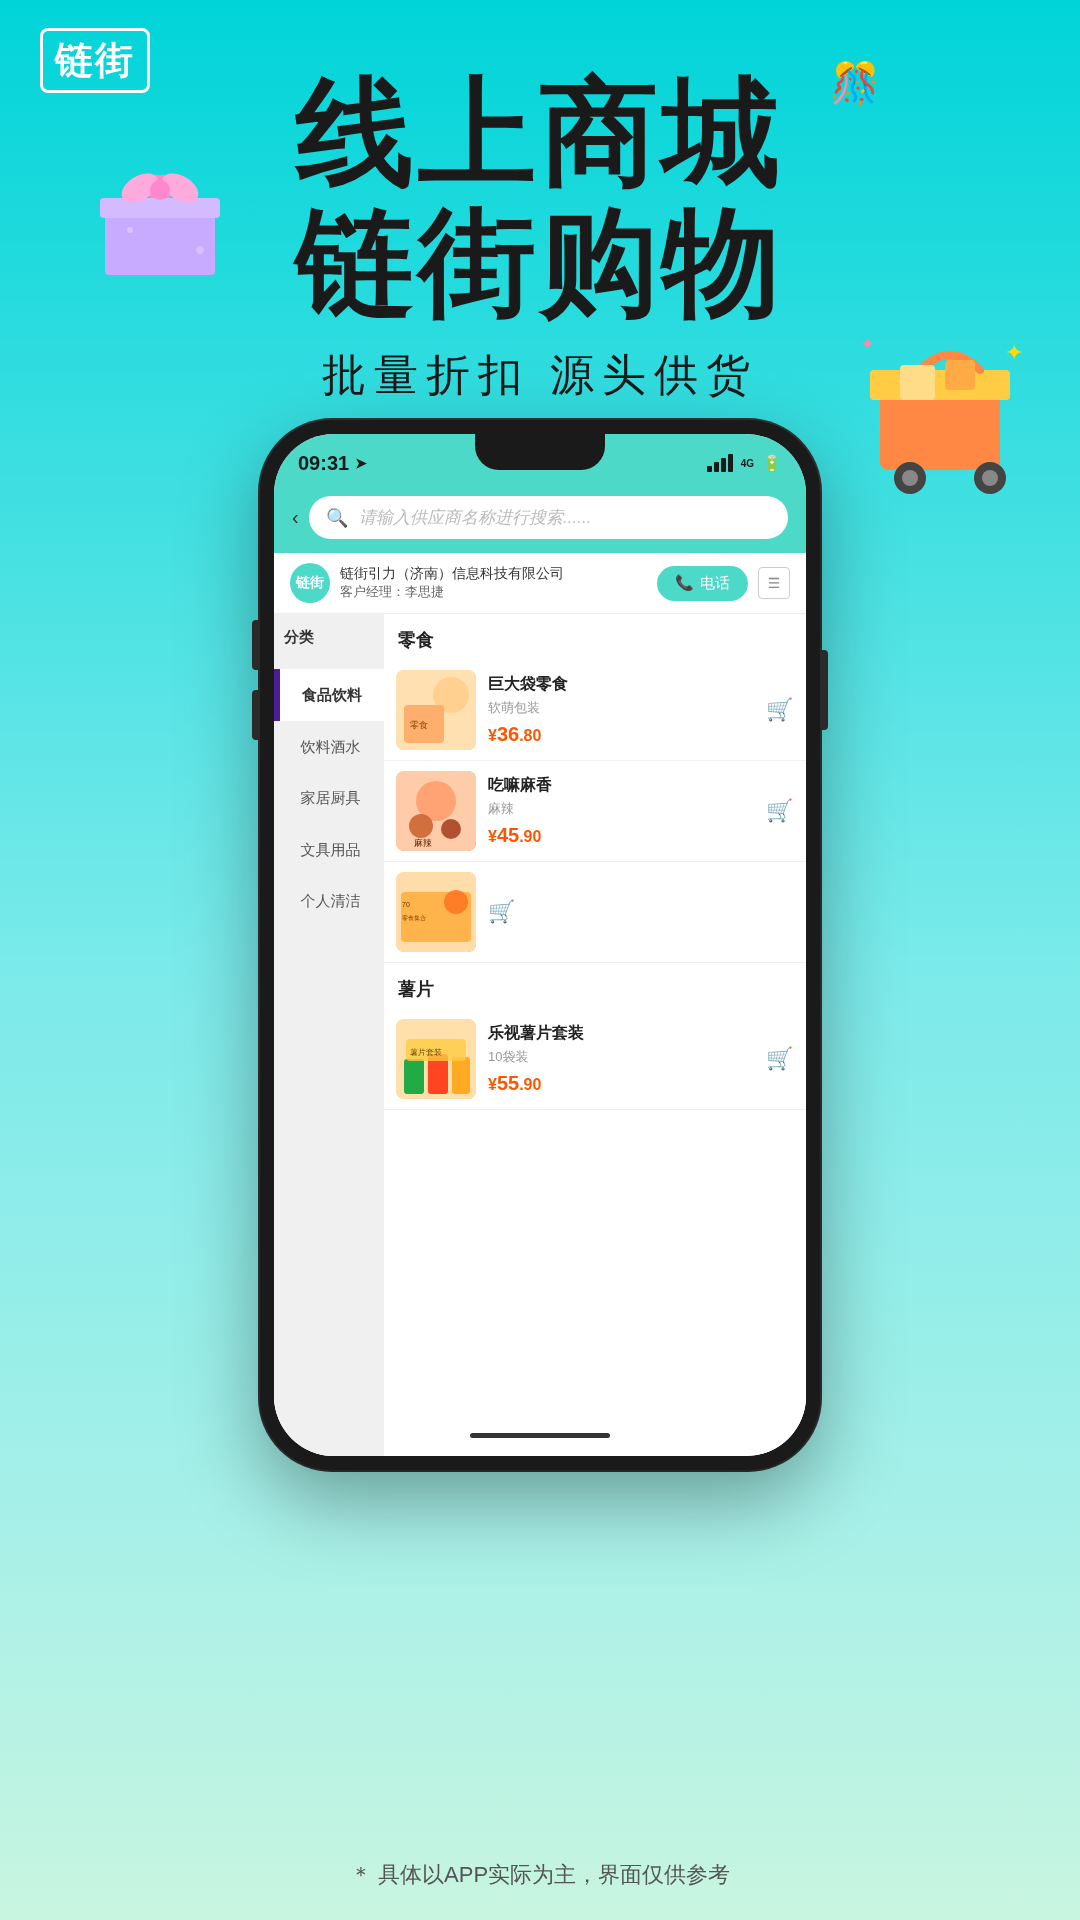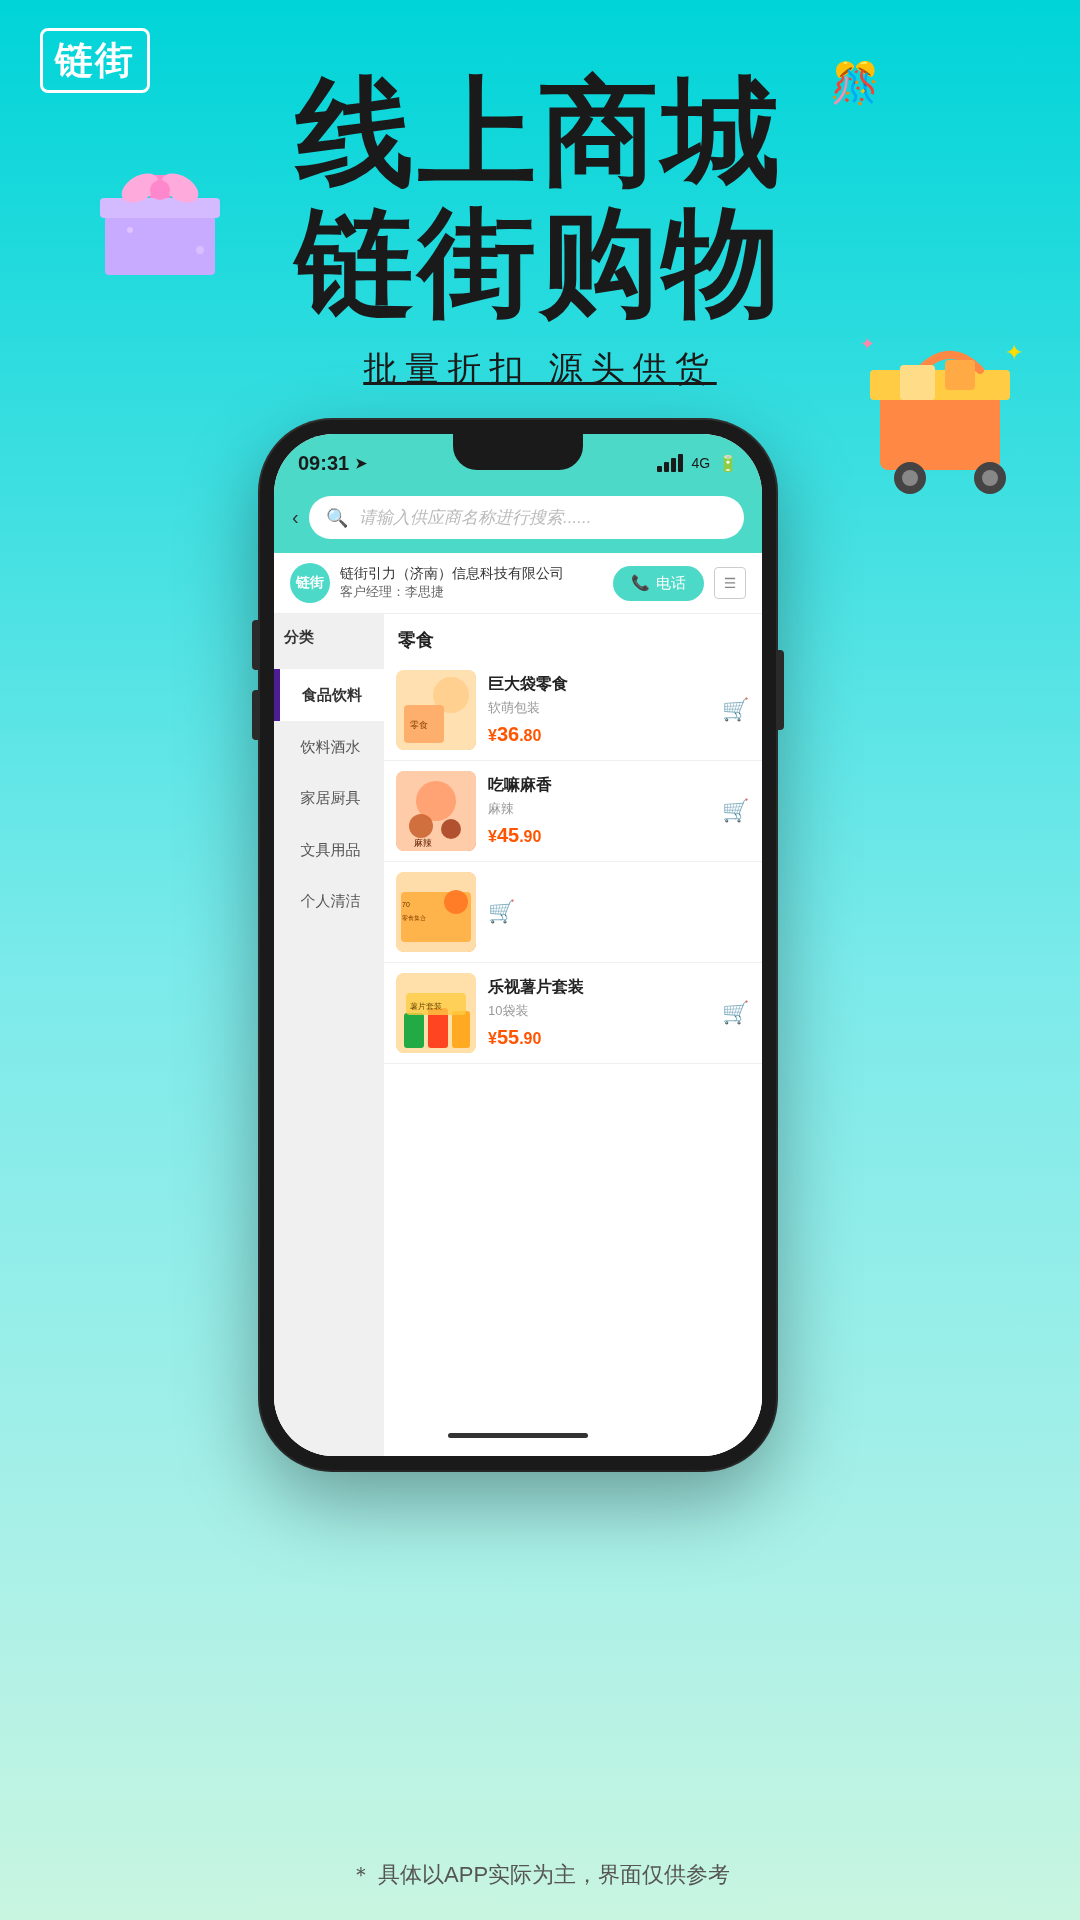--- a/index.html
+++ b/index.html
@@ -44,25 +44,24 @@
       letter-spacing: 4px;
     }
     .hero-title-2 {
       font-size: 118px;
       font-weight: 900;
       color: #1a1a1a;
       line-height: 1.1;
       letter-spacing: 4px;
     }
     .hero-subtitle {
-      font-size: 34px;
+      font-size: 44px;
       color: #1a1a1a;
       margin-top: 18px;
       letter-spacing: 8px;
-      text-decoration: underline;
     }
 
     
     .gift-box {
       position: absolute;
       top: 120px;
       left: 80px;
       width: 160px;
       height: 160px;
     }
@@ -87,21 +86,21 @@
     
     .phone-container {
       position: absolute;
       top: 420px;
       left: 50%;
       transform: translateX(-50%);
       width: 560px;
       height: 1050px;
     }
     .phone-frame {
-      width: 516px;
+      width: 560px;
       height: 1050px;
       background: #1a1a1a;
       border-radius: 72px;
       padding: 14px;
       box-shadow: 0 30px 80px rgba(0,0,0,0.35), 0 0 0 2px #333;
       position: relative;
     }
     .phone-screen {
       width: 100%;
       height: 100%;
@@ -484,21 +483,21 @@
           <span>09:31</span>
           <span style="font-size:14px;">➤</span>
         </div>
         <div class="status-icons">
           <div class="signal-bars">
             <div class="signal-bar" style="height:6px;"></div>
             <div class="signal-bar" style="height:10px;"></div>
             <div class="signal-bar" style="height:14px;"></div>
             <div class="signal-bar" style="height:18px;"></div>
           </div>
-          <span style="font-size:14px;font-weight:400;">4G</span>
+          <span style="font-size:10px;font-weight:700;">4G</span>
           <span style="font-size:16px;">🔋</span>
         </div>
       </div>
 
       <div class="app-header">
         <div style="position:relative; display:flex; align-items:center; gap:10px;">
           <span class="back-arrow" style="position:relative;left:0;top:0;">‹</span>
           <div class="search-bar" style="flex:1;">
             <span class="search-icon-inner">🔍</span>
             <span class="search-placeholder">请输入供应商名称进行搜索......</span>
@@ -583,20 +582,21 @@
                 <rect width="80" height="80" fill="#ffddaa" rx="8"></rect>
                 <rect x="5" y="20" width="70" height="50" fill="#ffaa33" rx="4" opacity="0.8"></rect>
                 <text x="6" y="35" font-size="7" fill="#663300">70</text>
                 <text x="6" y="48" font-size="6" fill="#884400">零食集合</text>
                 <circle cx="60" cy="30" r="12" fill="#ff7722" opacity="0.9"></circle>
               </svg>
             </div>
             <div class="cart-icon-wrap">🛒</div>
           </div>
 
+          <div class="category-section-title">薯片</div>
 
           <div class="product-item">
             <div class="product-img img-chips">
               <svg viewBox="0 0 80 80" width="80" height="80">
                 <rect width="80" height="80" fill="#ffe0aa" rx="8"></rect>
                 <rect x="8" y="40" width="20" height="35" fill="#22aa44" rx="3"></rect>
                 <rect x="32" y="35" width="20" height="40" fill="#ff4422" rx="3"></rect>
                 <rect x="56" y="38" width="18" height="37" fill="#ffaa22" rx="3"></rect>
                 <rect x="10" y="20" width="60" height="22" fill="#ffcc44" rx="4" opacity="0.8"></rect>
                 <text x="14" y="36" font-size="8" fill="#664400">薯片套装</text>

